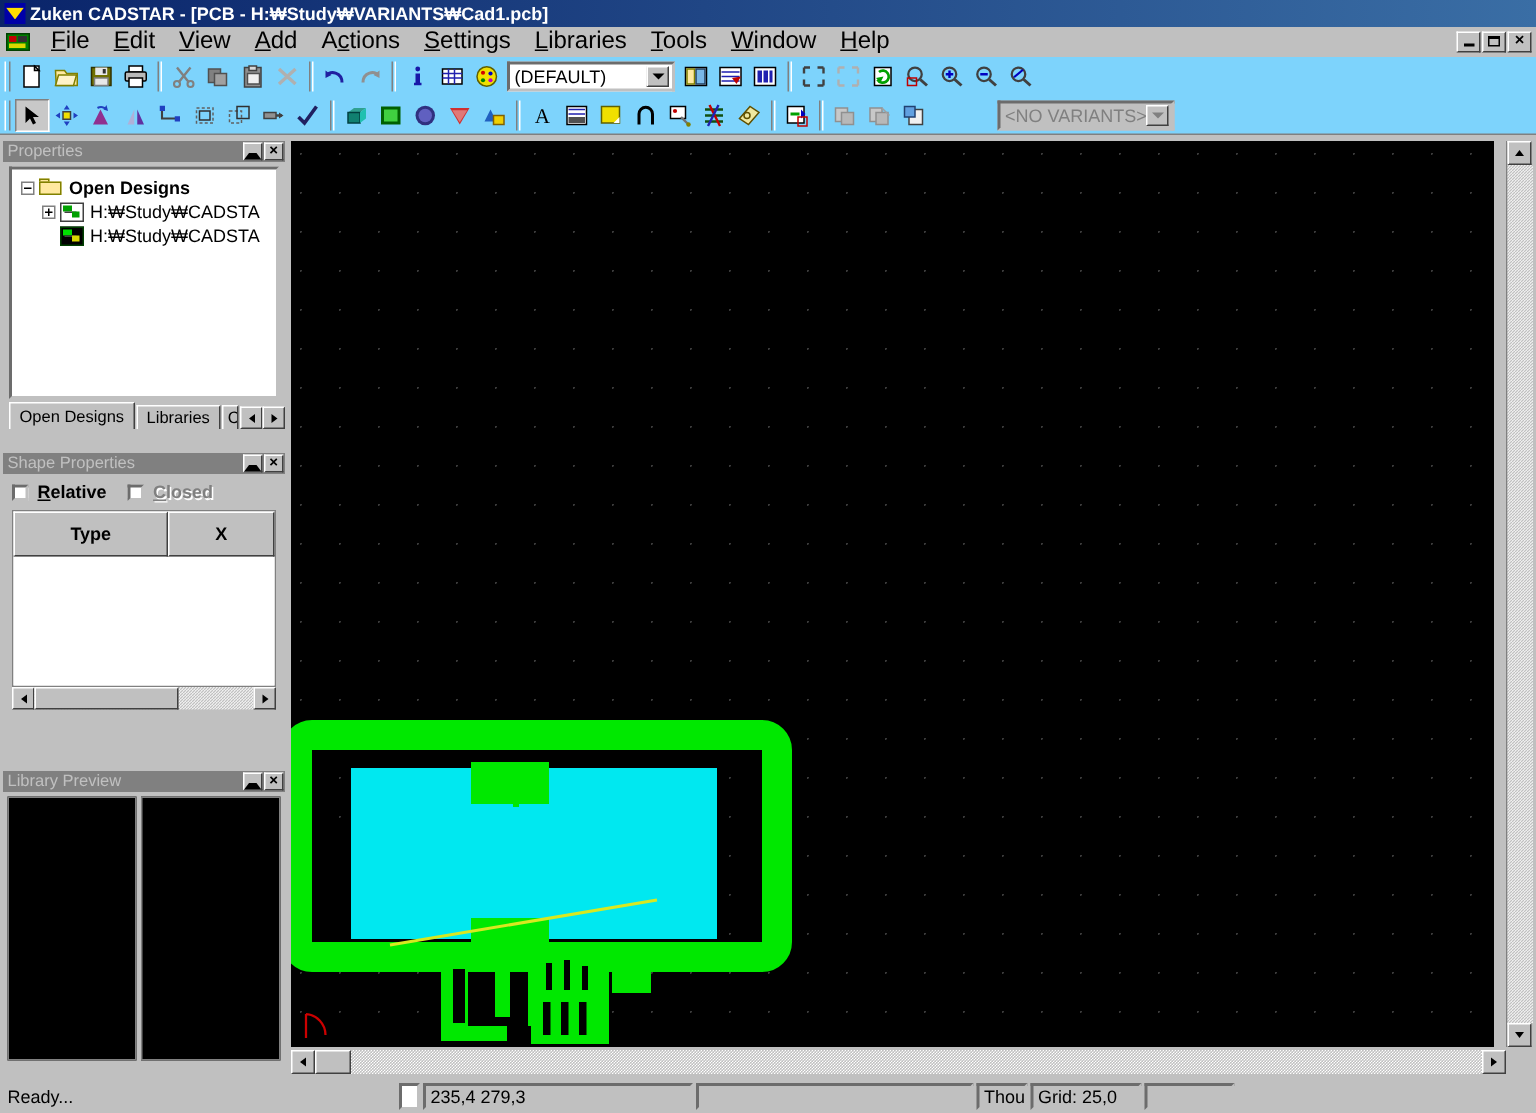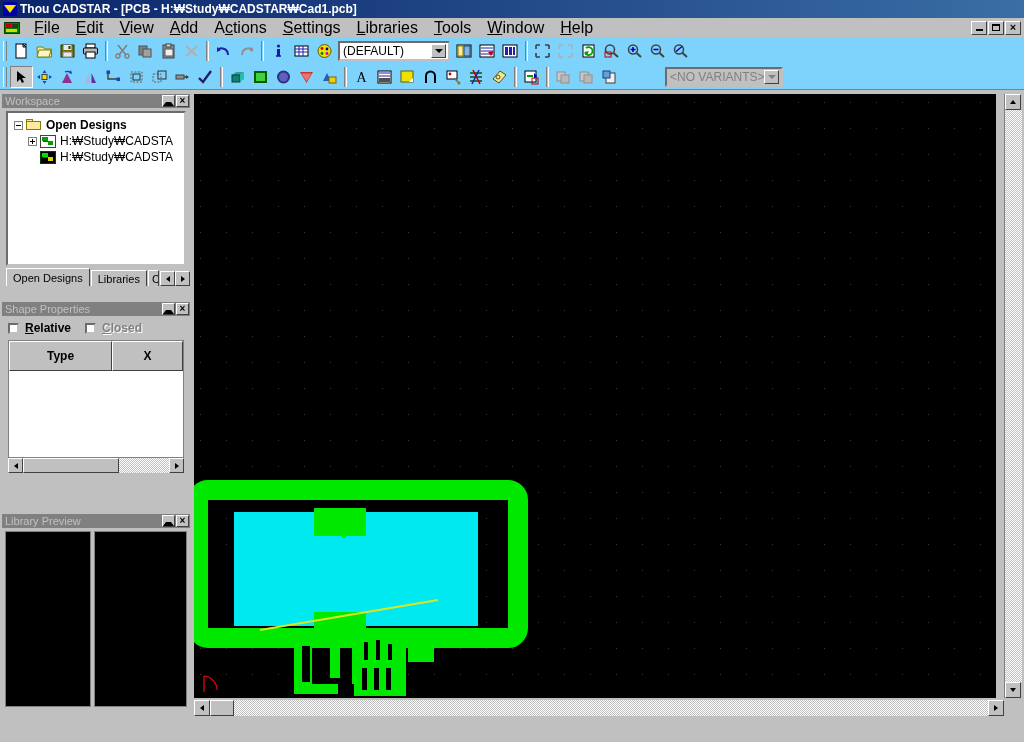--- a/index.html
+++ b/index.html
@@ -195,21 +195,21 @@
 </head>
 <body>
 
 <div class="app">
 
   <div class="titlebar">
     <div class="title-ico">
       <div class="b"></div>
         <div class="y"></div>
     </div>
-    <div class="title-text">Thou CADSTAR - [PCB - H:₩Study₩CADSTAR₩Cad1.pcb]</div>
+    <div class="title-text">Zuken CADSTAR - [PCB - H:₩Study₩VARIANTS₩Cad1.pcb]</div>
   </div>
 
   <div class="menubar">
     <div class="doc-ico">
       <div class="g"></div>
         <div class="r"></div>
         <div class="k"></div>
         <div class="y2"></div>
     </div>
     <div class="menu-item"><u>F</u><span></span>ile</div>
@@ -586,21 +586,21 @@
     </div>
 
     <div class="combo combo-variants disabled">
       <span>&lt;NO VARIANTS&gt;</span>
       <span class="arrow"></span>
     </div>
   </div>
 
   <div class="panel" style="left:2px;top:94px;width:188px;height:196px;">
     <div class="panel-title">
-      <span class="t">Workspace</span>
+      <span class="t">Properties</span>
       <span class="btns">
         <span class="ptb up"></span>
         <span class="ptb cls"></span>
       </span>
     </div>
     <div class="sunken" style="position:absolute;left:4px;top:17px;width:180px;height:155px;">
       <div class="tree">
         <div class="trow">
           <span class="tbox"></span>
           <span class="folder">
@@ -744,14 +744,23 @@
 
   <div class="hsb-main" style="left:194px;top:700px;width:810px;">
     <div class="sb-btn sb-left"></div>
     <div class="sb-track">
       <div class="sb-thumb" style="left:0;width:24px;"></div>
     </div>
     <div class="sb-btn sb-right"></div>
   </div>
   <div class="corner-box" style="left:1004px;top:700px;width:18px;height:16px;"></div>
 
+  <div class="statusbar">
+    <div class="sb-pane sb-main">Ready...</div>
+    <div class="sb-pane sb-small" style="background:#fff"></div>
+    <div class="sb-pane sb-coord">235,4  279,3</div>
+    <div class="sb-pane sb-blank"></div>
+    <div class="sb-pane sb-unit">Thou</div>
+    <div class="sb-pane sb-grid">Grid: 25,0</div>
+    <div class="sb-pane sb-end"></div>
+  </div>
 
 </div>
 
 </body></html>

